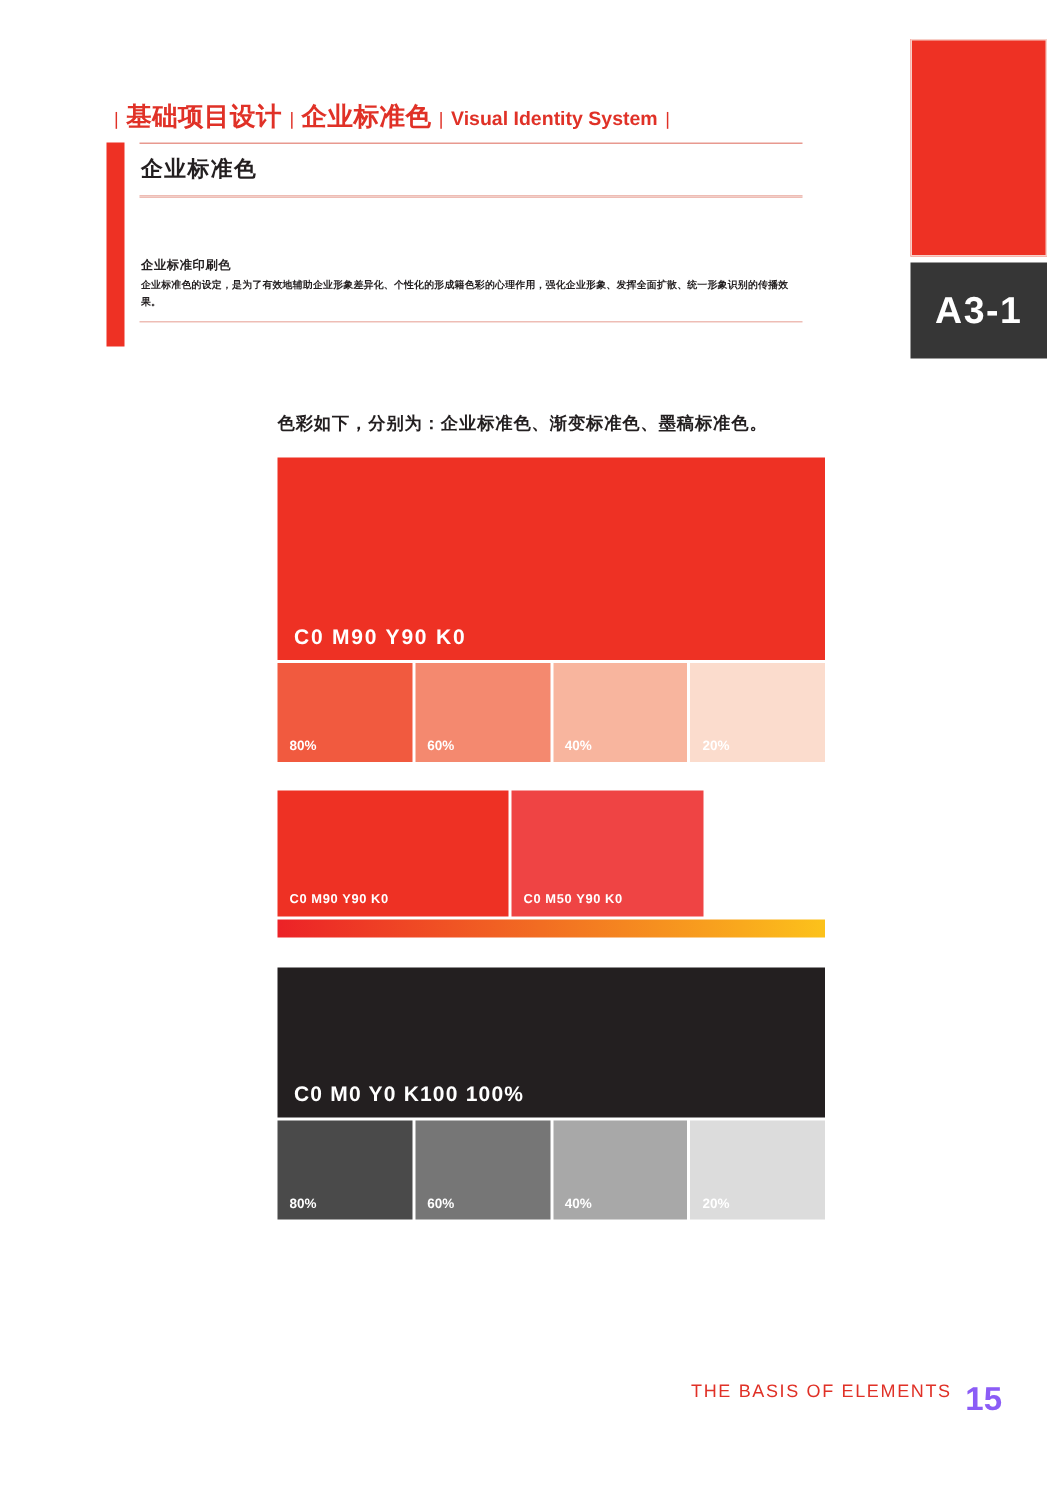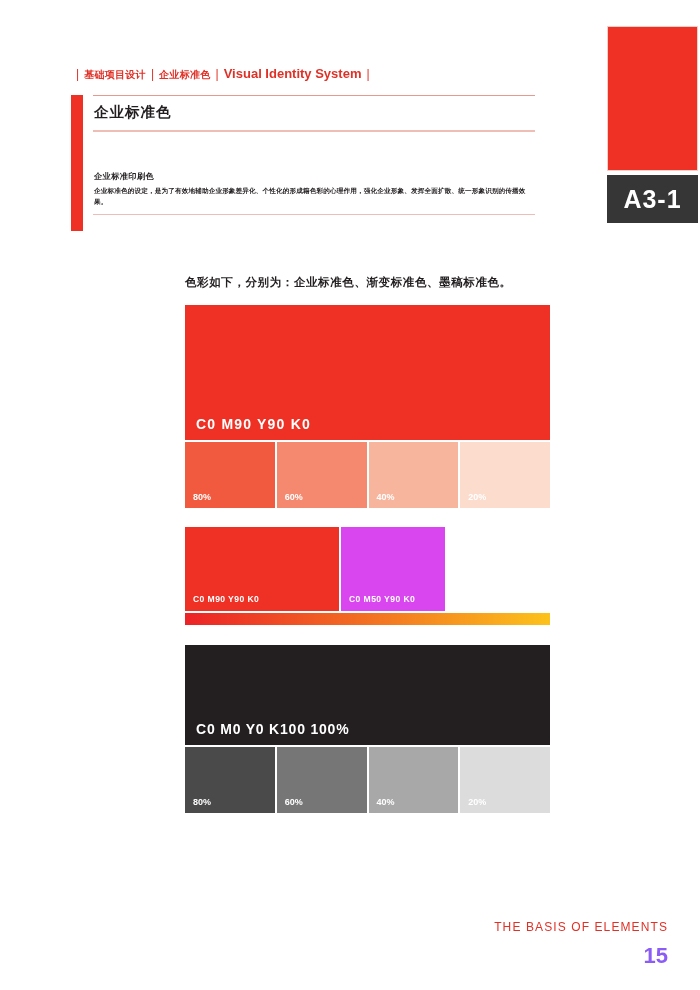--- a/index.html
+++ b/index.html
@@ -26,21 +26,21 @@
     height: 145px;
     background: #ee3124;
     border: 1px solid #f7cfc8;
     box-sizing: border-box;
   }
   #code-badge {
     position: absolute;
     left: 607px;
     top: 175px;
     width: 91px;
-    height: 48px;
+    height: 64px;
     background: #363636;
     color: #ffffff;
     font-size: 25px;
     font-weight: bold;
     letter-spacing: 1px;
     display: flex;
     align-items: center;
     justify-content: center;
     box-sizing: border-box;
   }
@@ -57,21 +57,21 @@
     align-items: baseline;
     gap: 0px;
   }
   #breadcrumb .pipe {
     color: #e03127;
     padding: 0 5px;
     font-size: 12px;
   }
   #breadcrumb .cn {
     font-weight: bold;
-    font-size: 10px;
+    font-size: 17px;
     letter-spacing: 0.3px;
   }
   #breadcrumb .en {
     font-weight: bold;
     font-size: 13px;
     letter-spacing: 0px;
   }
 
   
   #title-block {
@@ -222,23 +222,22 @@
     left: 11px;
   }
   #group-ink .tint-row { margin-top: 2px; }
 
   
   #footer {
     position: absolute;
     right: 32px;
     top: 920px;
     display: flex;
-    align-items: flex-end;
+    align-items: flex-start;
     gap: 9px;
-    flex-direction: column;
   }
   #footer-text {
     font-size: 12px;
     color: #e03127;
     letter-spacing: 1.1px;
     font-weight: normal;
   }
   #page-number {
     font-size: 22px;
     font-weight: bold;
@@ -295,21 +294,21 @@
       <span class="swatch-label">20%</span>
     </div>
   </div>
 </div>
 
 <div class="swatch-group" id="group-gradient">
   <div id="gradient-blocks">
     <div class="grad-block" style="background: rgb(238, 49, 36); width: 154px;">
       <span class="swatch-label">C0 M90 Y90 K0</span>
     </div>
-    <div class="grad-block" style="background: #d946ef; width: 104px;">
+    <div class="grad-block" style="background: #ef4444; width: 104px; padding-left: 24px;">
       <span class="swatch-label">C0 M50 Y90 K0</span>
     </div>
   </div>
   <div id="gradient-bar" style="background: linear-gradient(to right, rgb(236, 34, 39) 0%, rgb(242, 109, 34) 48%, rgb(252, 194, 27) 100%);"></div>
 </div>
 
 <div class="swatch-group" id="group-ink">
   <div class="big-swatch" style="background: rgb(35, 31, 32);">
     <span class="swatch-label">C0 M0 Y0 K100  100%</span>
   </div>

